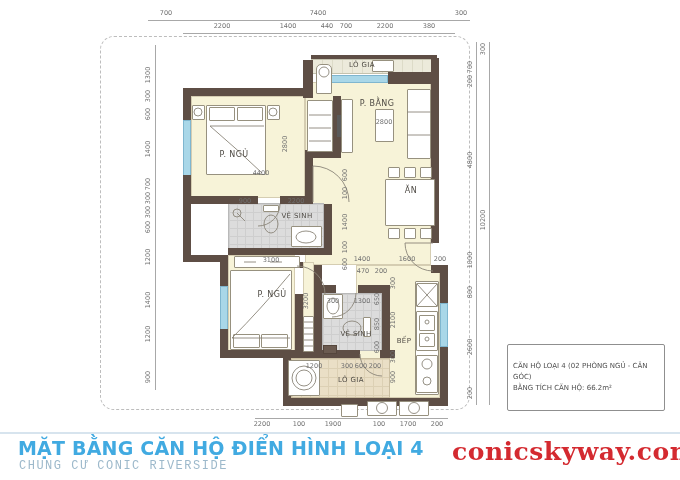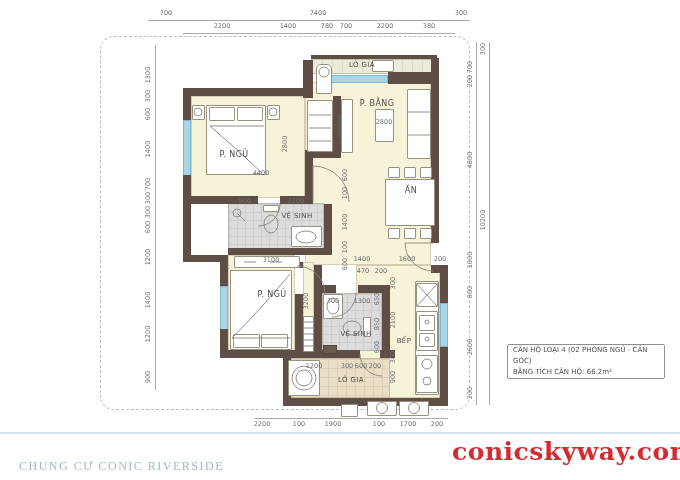--- a/index.html
+++ b/index.html
@@ -23,24 +23,24 @@
   .dash{position:absolute;border:1px dashed #bdbdbd;border-radius:14px;}
   .dim{position:absolute;font-size:6.5px;color:#6f6f6f;white-space:nowrap;
     transform:translate(-50%,-50%);line-height:1;}
   .dimv{position:absolute;font-size:6.5px;color:#6f6f6f;white-space:nowrap;
     transform:translate(-50%,-50%) rotate(-90deg);line-height:1;}
   .rlbl{position:absolute;font-size:8px;color:#4e4a44;letter-spacing:.4px;white-space:nowrap;
     transform:translate(-50%,-50%);line-height:1;}
   .rlbl.small{font-size:7px;}
   #linework{position:absolute;left:0;top:0;width:680px;height:480px;pointer-events:none;}
   #infobox{position:absolute;left:507px;top:344px;width:158px;border:1px solid #8f8f8f;border-radius:2px;
-    background:#fff;padding:0 5px;font-size:7px;line-height:11px;color:#4e4e4e;box-sizing:border-box;}
+    background:#fff;padding:16px 5px;font-size:7px;line-height:11px;color:#4e4e4e;box-sizing:border-box;}
   #footer-rule{position:absolute;left:0;top:432px;width:680px;height:2px;background:#d7e4ee;}
   #footer-title{position:absolute;left:18px;top:437px;font-size:19px;font-weight:bold;color:#41aae1;letter-spacing:.2px;}
-  #footer-sub{position:absolute;left:19px;top:459px;font-family:Liberation Serif, serif;
+  #footer-sub{position:absolute;left:19px;top:459px;font-family:Liberation Mono, monospace;
     font-size:12px;color:#9db9cb;letter-spacing:1.5px;}
   #footer-web{position:absolute;left:452px;top:437px;font-family:"DejaVu Serif","Liberation Serif",serif;
     font-size:25px;font-weight:bold;color:#d42a30;letter-spacing:.5px;}
 </style>
 </head>
 <body>
 
 <div id="canvas">
 
   <div class="dash" style="left:100px;top:36px;width:368px;height:372px;"></div>
@@ -188,21 +188,21 @@
   <div class="rlbl" style="left:272px;top:295px;">P. NGỦ</div>
   <div class="rlbl small" style="left:356px;top:334px;">VỆ SINH</div>
   <div class="rlbl small" style="left:404px;top:341px;">BẾP</div>
   <div class="rlbl small" style="left:351px;top:380px;">LÔ GIA</div>
 
   <span class="dim" style="left:166px;top:13px;">700</span>
   <span class="dim" style="left:318px;top:13px;">7400</span>
   <span class="dim" style="left:461px;top:13px;">300</span>
   <span class="dim" style="left:222px;top:26px;">2200</span>
   <span class="dim" style="left:288px;top:26px;">1400</span>
-  <span class="dim" style="left:327px;top:26px;">780</span>
+  <span class="dim" style="left:327px;top:26px;">440</span>
   <span class="dim" style="left:346px;top:26px;">700</span>
   <span class="dim" style="left:385px;top:26px;">2200</span>
   <span class="dim" style="left:429px;top:26px;">380</span>
 
   <span class="dimv" style="left:148px;top:75px;">1300</span>
   <span class="dimv" style="left:148px;top:96px;">300</span>
   <span class="dimv" style="left:148px;top:114px;">600</span>
   <span class="dimv" style="left:148px;top:149px;">1400</span>
   <span class="dimv" style="left:148px;top:184px;">700</span>
   <span class="dimv" style="left:148px;top:198px;">300</span>
@@ -260,16 +260,17 @@
   <span class="dim" style="left:347px;top:366px;">300</span>
   <span class="dim" style="left:361px;top:366px;">600</span>
   <span class="dim" style="left:375px;top:366px;">200</span>
 
   <div id="infobox">
     <div>CĂN HỘ LOẠI 4 (02 PHÒNG NGỦ - CĂN GÓC)</div>
     <div>BẰNG TÍCH CĂN HỘ: 66.2m²</div>
   </div>
 
   <div id="footer-rule"></div>
+  <div id="footer-title">MẶT BẰNG CĂN HỘ ĐIỂN HÌNH LOẠI 4</div>
   <div id="footer-sub">CHUNG CƯ CONIC RIVERSIDE</div>
   <div id="footer-web">conicskyway.com</div>
 
 </div>
 
 </body></html>

